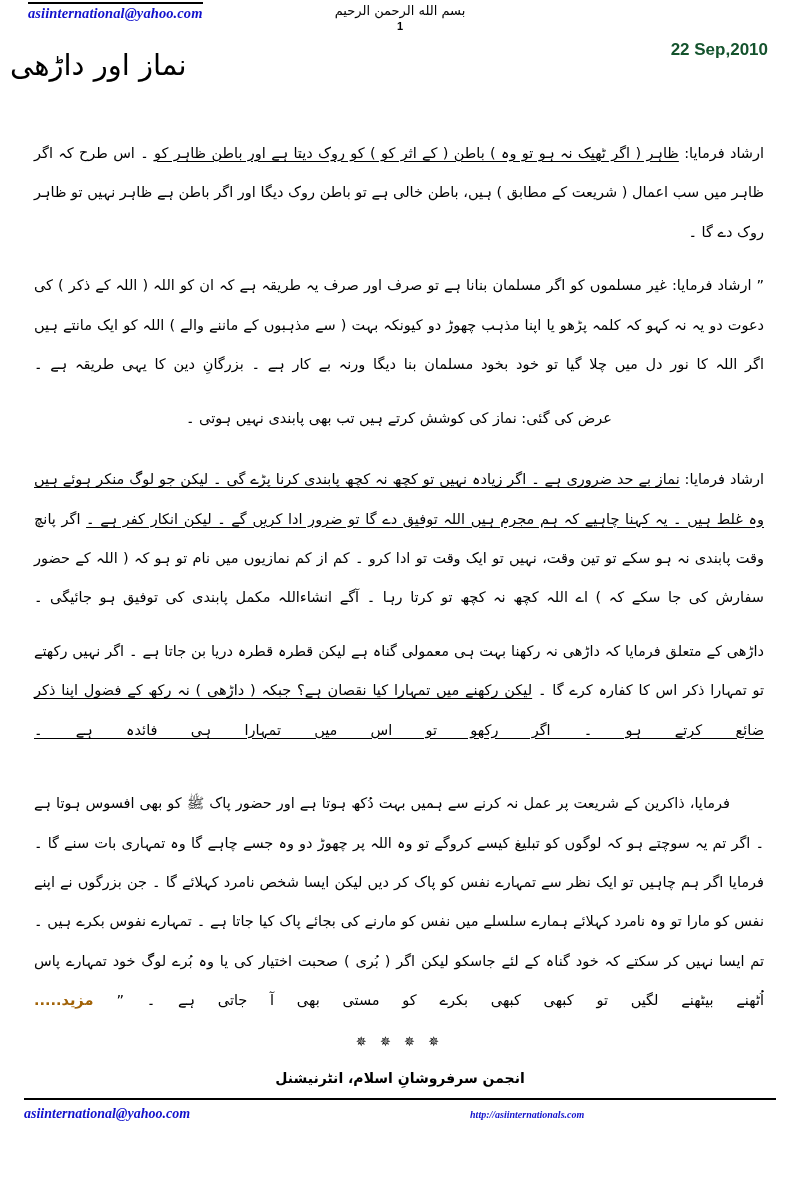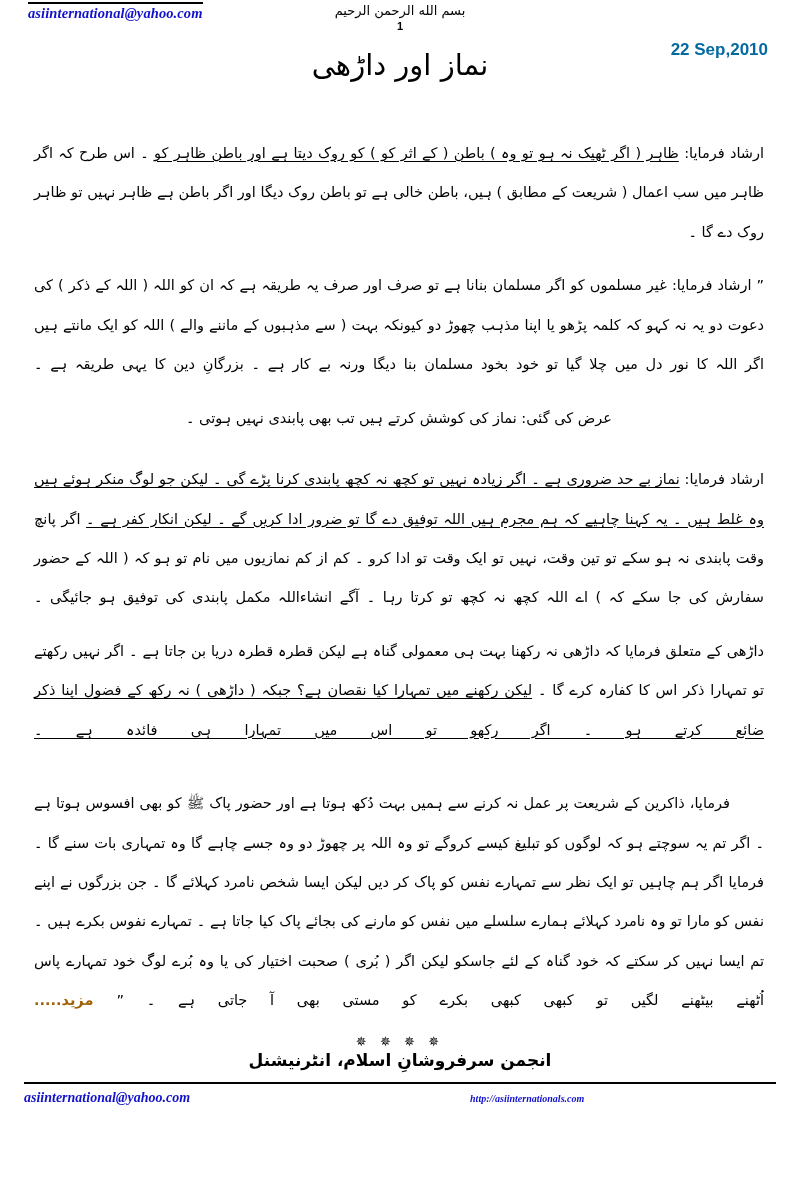--- a/index.html
+++ b/index.html
@@ -66,28 +66,28 @@
     font-weight: bold;
     color: #000;
   }
   .doc-date {
     position: absolute;
     right: 22px;
     top: 40px;
     font-family: "Liberation Sans", "DejaVu Sans", sans-serif;
     font-size: 17px;
     font-weight: bold;
-    color: #0369a1;
+    color: #14532d;
   }
   .doc-title {
     position: absolute;
     left: 0;
     right: 0;
     top: 48px;
-    text-align: center;
+    text-align: left;
     direction: rtl;
     font-family: "DejaVu Sans", "Liberation Sans", sans-serif;
     font-size: 29px;
     font-weight: normal;
     letter-spacing: 2px;
     color: #000;
   }
 
   
   .body-wrap {
@@ -139,24 +139,24 @@
     font-size: 13px;
     letter-spacing: 5px;
     color: #000;
     margin-top: 6px;
     line-height: 1;
   }
   .org-name {
     text-align: center;
     direction: rtl;
     font-family: "DejaVu Sans", "Liberation Sans", sans-serif;
-    font-size: 17px;
-    font-weight: bold;
-    color: #000;
-    margin-top: 2px;
+    font-size: 14px;
+    font-weight: bold;
+    color: #000;
+    margin-top: 22px;
   }
   .footer-rule {
     border-top: 2px solid #000;
     margin: 12px 14px 0 14px;
   }
   .footer-links {
     display: flex;
     justify-content: flex-start;
     align-items: baseline;
     padding: 6px 14px 0 14px;

